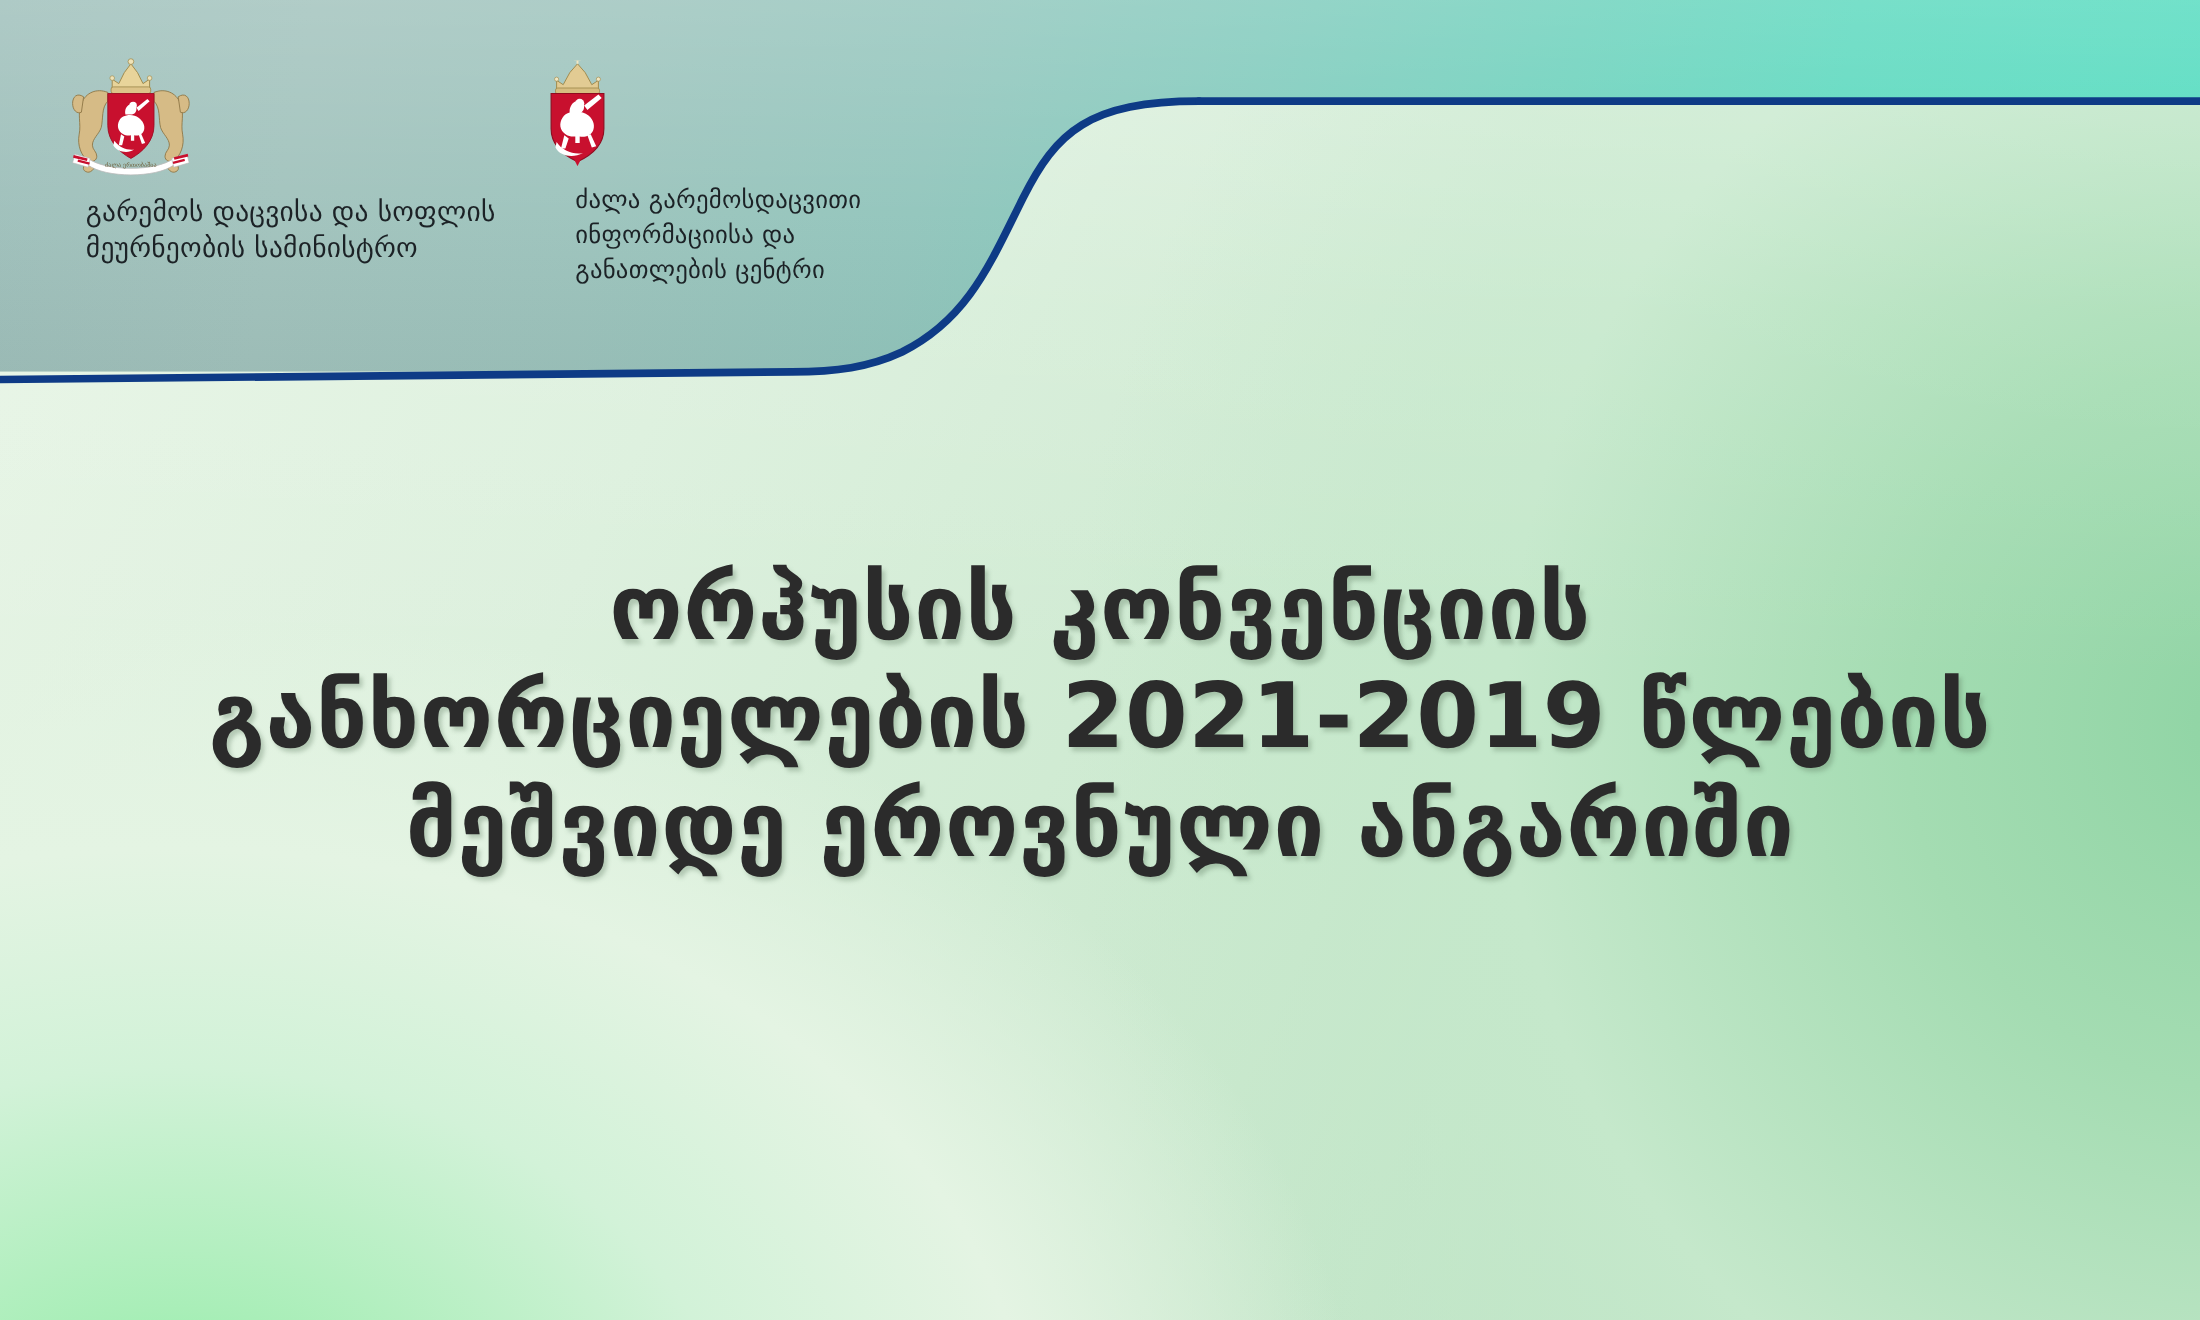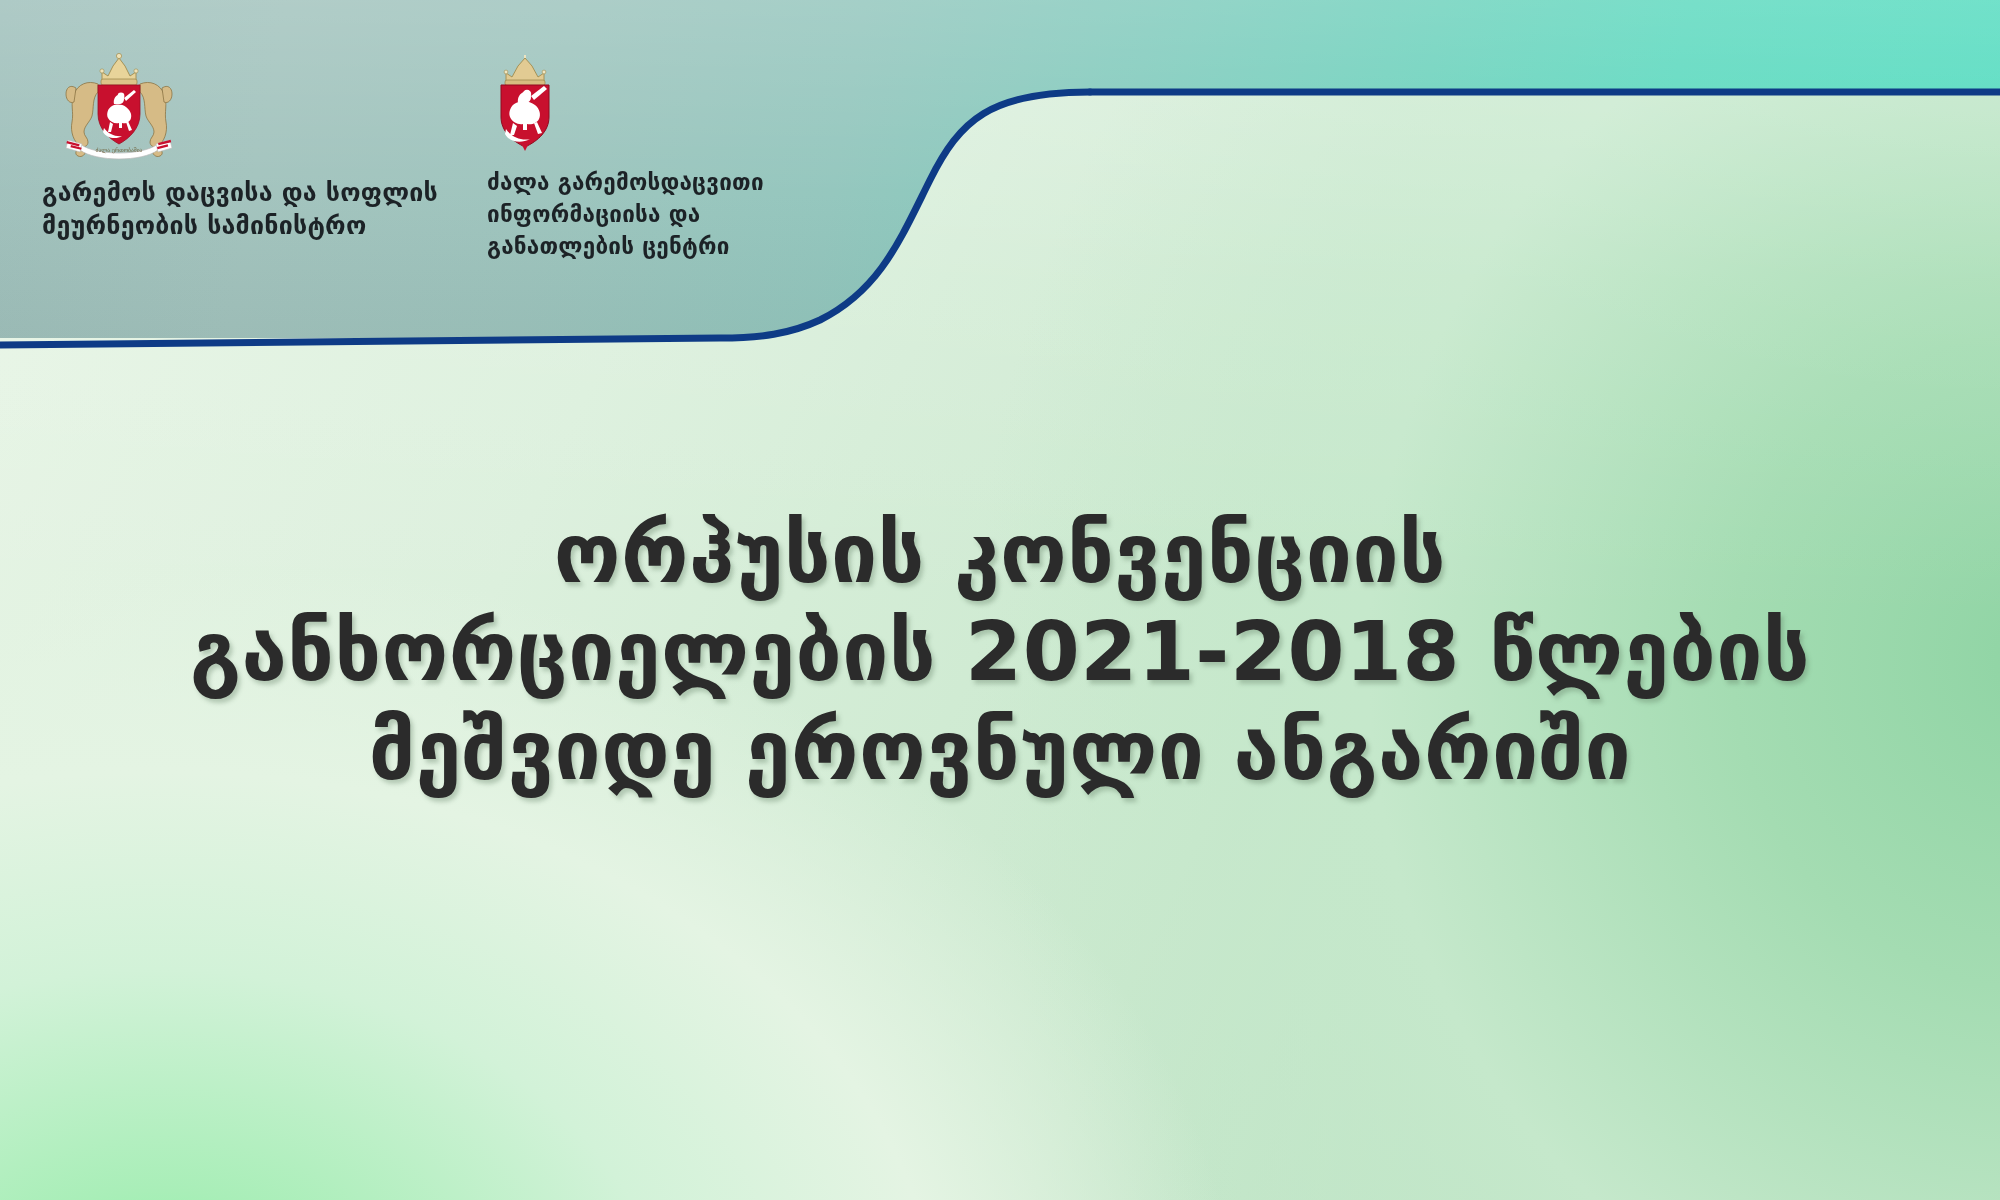--- a/index.html
+++ b/index.html
@@ -91,23 +91,24 @@
     align-items: flex-start;
   }
   .logo-ministry { left: 42px; top: 52px; width: 420px; }
   .logo-center   { left: 487px; top: 55px; width: 330px; }
 
   .emblem-ministry { width: 122px; height: 112px; margin-left: 16px; }
   .emblem-center   { width: 62px;  height: 96px; margin-left: 7px; }
 
   .logo-text {
     color: #1c2226;
-    font-weight: 700;
+    font-weight: 400;
     letter-spacing: 0.2px;
     white-space: pre-line;
+    margin-left: 36px;
   }
   .logo-ministry .logo-text {
     font-size: 25px;
     line-height: 1.33;
     margin-top: 12px;
   }
   .logo-center .logo-text {
     font-size: 22.5px;
     line-height: 1.42;
     margin-top: 16px;
@@ -257,17 +258,17 @@
         </g>
       </svg>
       <div class="logo-text">ძალა გარემოსდაცვითი
 ინფორმაციისა და
 განათლების ცენტრი</div>
     </div>
   </div>
 
   <div class="title-wrap">
     <div class="title">ორჰუსის კონვენციის
-განხორციელების 2021-2018 წლების
+განხორციელების 2021-2019 წლების
 მეშვიდე ეროვნული ანგარიში</div>
   </div>
 
 </div>
 
 </body></html>

